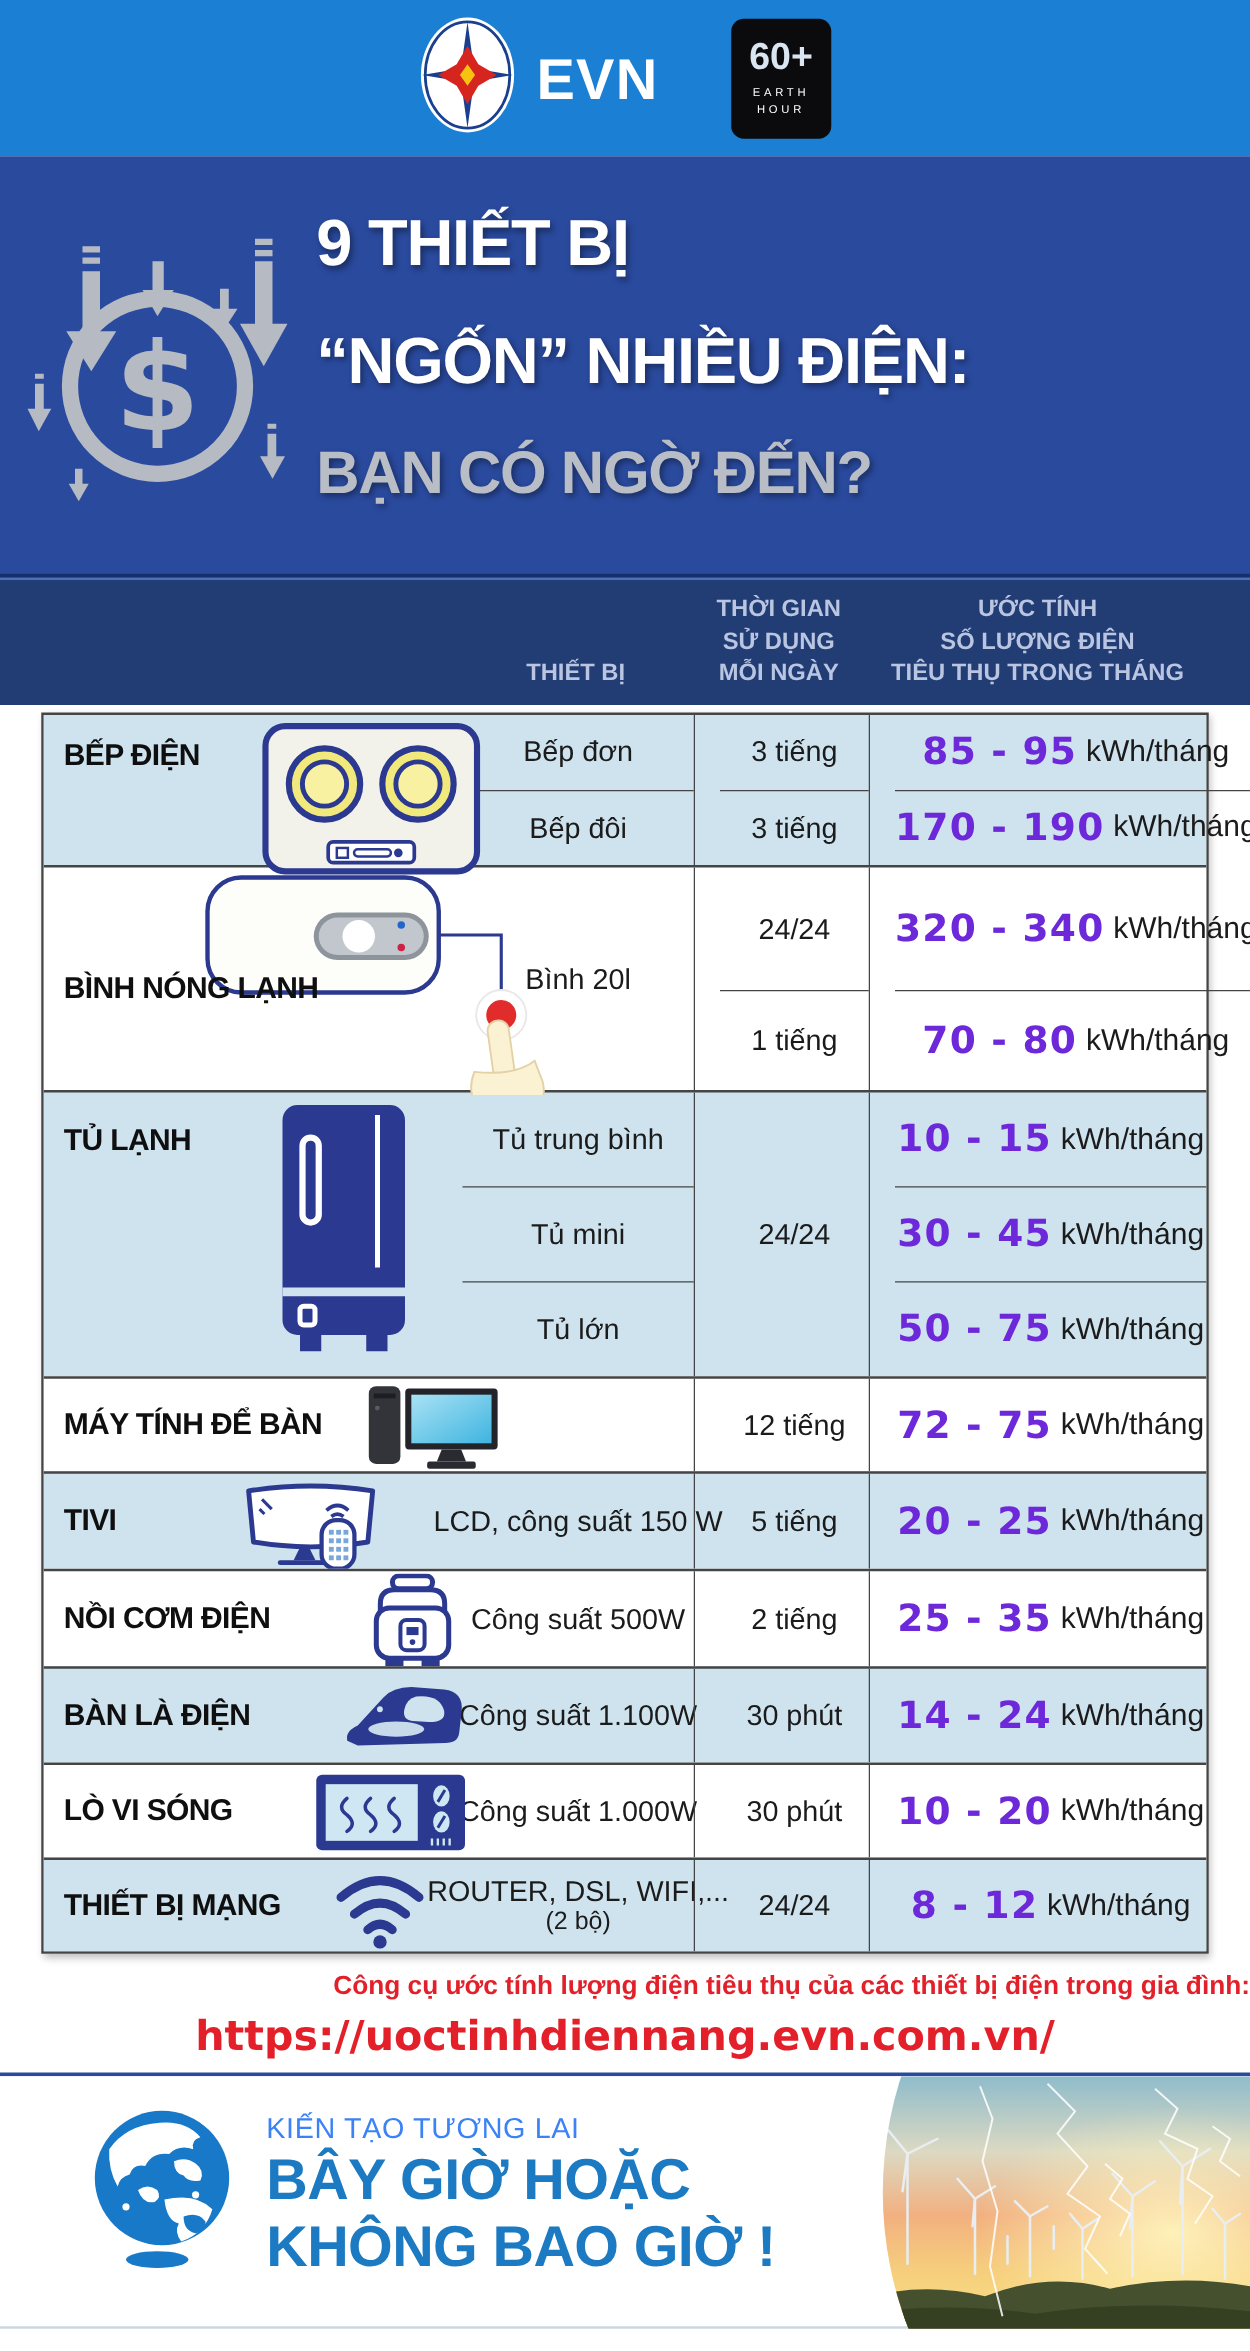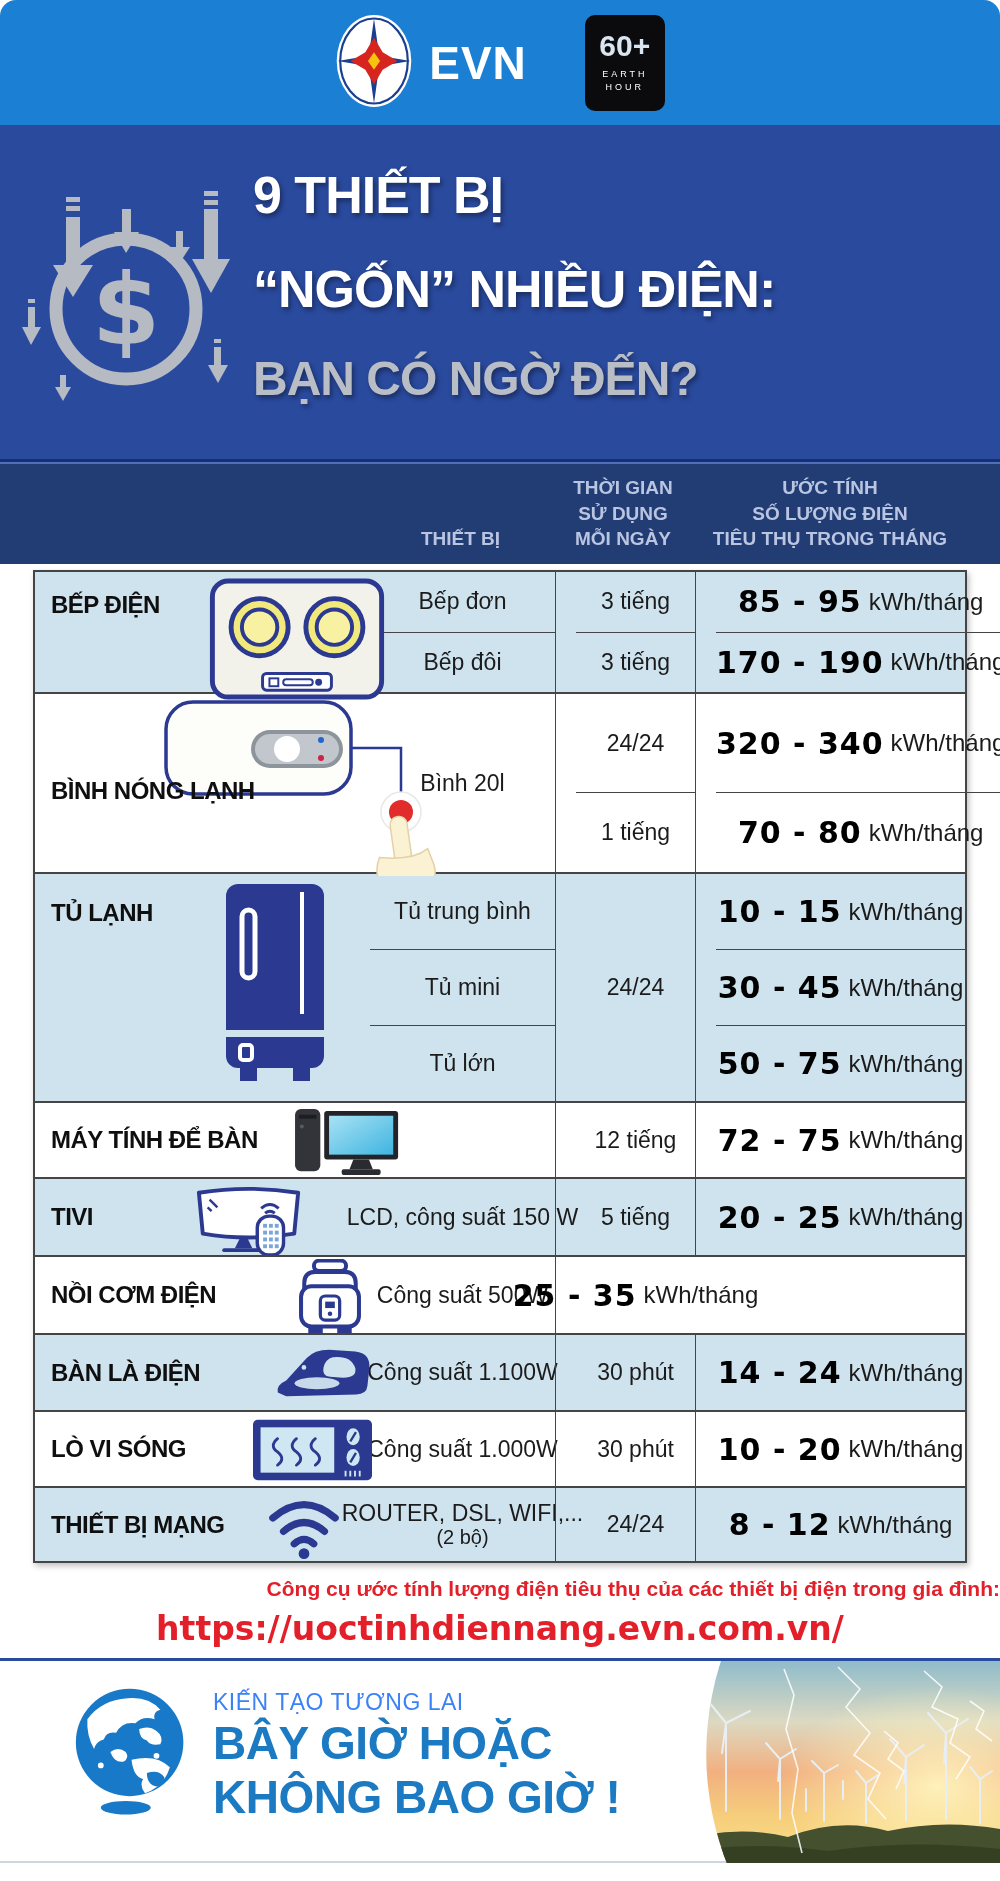--- a/index.html
+++ b/index.html
@@ -1,18 +1,18 @@
 <!DOCTYPE html>
 <html><head>
 <meta charset="utf-8">
 <style>
   * { margin:0; padding:0; box-sizing:border-box; }
   html,body { background:#fff; }
   body { width:1000px; font-family:"Liberation Sans","DejaVu Sans",sans-serif; }
-  .page { position:relative; width:1000px; height:1881px; overflow:hidden; background:#fff;border-radius:16px; }
+  .page { position:relative; width:1000px; height:1881px; overflow:hidden; background:#fff; }
 
   
   .top-header { height:125px; background:#1b7fd3; display:flex; align-items:center; justify-content:center; gap:58px; }
   .brand { display:flex; align-items:center; gap:16px; }
   .evn-text { color:#fff; font-weight:bold; font-size:46px; letter-spacing:1px; }
   .earth-hour { width:80px; height:96px; background:#0b0b0d; border-radius:10px; display:flex; flex-direction:column; align-items:center; justify-content:center; }
   .eh-60 { color:#d9e6f2; font-weight:bold; font-size:30px; line-height:1; }
   .eh-name { color:#fff; font-size:9px; letter-spacing:3px; text-align:center; white-space:pre-line; margin-top:7px; line-height:1.5; }
 
   
@@ -35,21 +35,21 @@
   .trow:first-child { border-top:none; }
   .bg-blue { background:#cfe3ee; }
   .bg-white { background:#fff; }
   .colB,.colC,.colD { display:flex; flex-direction:column; }
   .colC,.colD { border-left:1.5px solid #454545;padding-left:20px; }
   .subcell { display:flex; align-items:center; justify-content:center; white-space:nowrap; }
   .subcell + .subcell { border-top:1.5px solid #454545; }
   .subtype,.timecell { font-size:23px; color:#1b1b1b; }
   .subtype-note { font-size:20px; color:#1b1b1b; }
   .stack { display:flex; flex-direction:column; align-items:center; line-height:1.15; }
-  .val { font-family:"DejaVu Sans","Liberation Sans",sans-serif; font-weight:bold; font-size:30px; color:#000000; letter-spacing:1px; }
+  .val { font-family:"DejaVu Sans","Liberation Sans",sans-serif; font-weight:bold; font-size:30px; color:#6d28d9; letter-spacing:1px; }
   .unit { font-size:24px; color:#1b1b1b; margin-left:7px; }
   .devname { position:absolute; left:16px; display:flex; align-items:center; font-weight:bold; font-size:24px; color:#0f0f0f; letter-spacing:-0.5px; z-index:3; white-space:nowrap; }
   .iconwrap { position:absolute; z-index:2; }
   .r1 { height:120px; } .r1 .devname { top:0; height:66px; } .r1 .iconwrap { left:172px; top:6px; }
   .r2 { height:180px; } .r2 .devname { top:76px; height:42px; } .r2 .iconwrap { left:128px; top:-6px; }
   .r3 { height:229px; } .r3 .devname { top:0; height:77px; } .r3 .iconwrap { left:185px; top:8px; }
   .r4 { height:76px; } .r5 { height:78px; } .r6 { height:78px; } .r7 { height:77px; } .r8 { height:76px; } .r9 { height:75px; }
   .r4 .devname,.r5 .devname,.r6 .devname,.r7 .devname,.r8 .devname,.r9 .devname { top:0; height:100%; }
   .r4 .iconwrap { left:258px; top:4px; } .r5 .iconwrap { left:158px; top:4px; }
   .r6 .iconwrap { left:255px; top:2px; } .r7 .iconwrap { left:240px; top:9px; }
@@ -376,20 +376,25 @@
           <rect x="38" y="53" width="12" height="8" fill="#2b3990"></rect>
           <circle cx="44" cy="68" r="2.8" fill="#2b3990"></circle>
           <rect x="17" y="84" width="18" height="8" fill="#2b3990"></rect>
           <rect x="53" y="84" width="18" height="8" fill="#2b3990"></rect>
         </svg>
       </span>
       <div class="cellA"></div>
       <div class="colB">
           <div class="subcell" style="flex:1">
             <span class="subtype">Công suất 500W</span>
+          </div>
+        </div>
+      <div class="colC">
+          <div class="subcell" style="flex:1">
+            <span class="timecell">2 tiếng</span>
           </div>
         </div>
       <div class="colD">
           <div class="subcell" style="flex:1">
             <span class="val">25 - 35</span>
             <span class="unit">kWh/tháng</span>
           </div>
         </div>
     </div>
 

